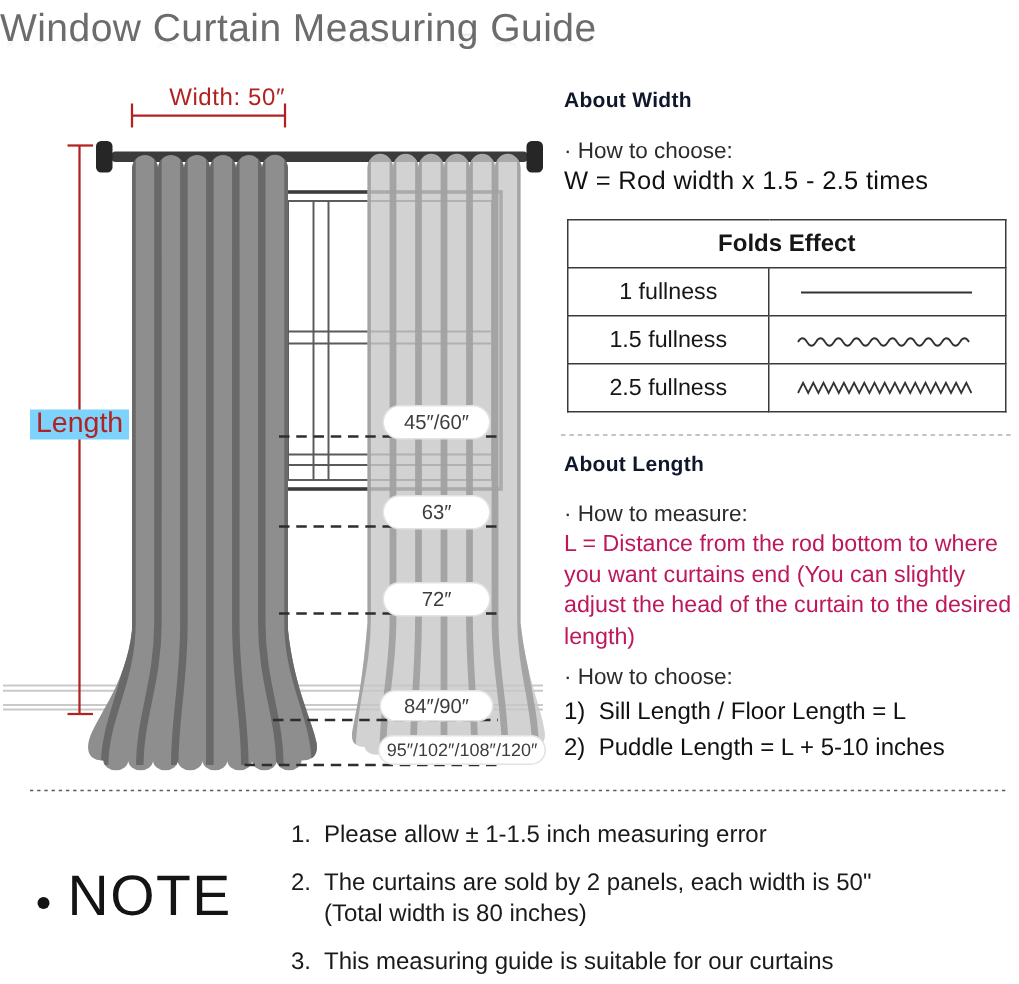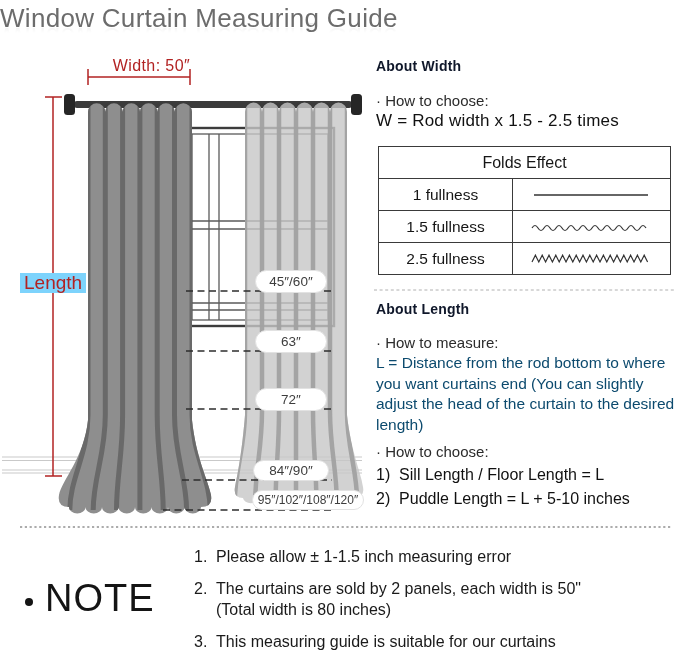--- a/index.html
+++ b/index.html
@@ -33,38 +33,38 @@
   }
   .pill-1{left:255px;top:270px;width:70px;height:21px;}
   .pill-2{left:255px;top:330px;width:70px;height:21px;}
   .pill-3{left:255px;top:388px;width:70px;height:21px;}
   .pill-4{left:253px;top:460px;width:74px;height:19px;}
   .pill-5{left:252px;top:490px;width:110px;height:18px;font-size:12px;}
   
   .rc-h{font-size:14px;font-weight:700;color:#0f172a;letter-spacing:.2px;z-index:2;}
   .rc-small{font-size:15px;color:#2b2b2b;z-index:2;}
   .rc-formula{font-size:17px;color:#111;z-index:2;letter-spacing:.2px;}
-  .rc-para{width:300px;font-size:15.5px;line-height:20.5px;color:#0c4a6e;z-index:2;}
+  .rc-para{width:300px;font-size:15.5px;line-height:20.5px;color:#be185d;z-index:2;}
   .rc-choice{font-size:16px;color:#111;z-index:2;white-space:pre;}
   #aw-h{left:376px;top:58px;}
   #aw-htc{left:376px;top:92px;}
   #aw-formula{left:376px;top:111px;}
   #al-h{left:376px;top:301px;}
   #al-htm{left:376px;top:334px;}
   #al-para{left:376px;top:353px;}
   #al-htc{left:376px;top:443px;}
   #al-c1{left:376px;top:466px;}
   #al-c2{left:376px;top:490px;}
   
   .folds-table{
     left:378px;top:146px;width:293px;z-index:2;
     border-collapse:collapse;text-align:center;font-size:15.5px;color:#161616;
   }
   .folds-table th,.folds-table td{border:1.4px solid #3a3a3a;padding:0;}
-  .folds-table th{height:31px;font-weight:400;font-size:16px;}
+  .folds-table th{height:31px;font-weight:700;font-size:16px;}
   .folds-table td{height:31px;}
   .folds-table td.lbl{width:133px;}
   .effect-cell svg{display:block;margin:0 auto;}
   
   .note-dot{left:25px;top:598px;width:8px;height:8px;border-radius:50%;background:#141414;z-index:2;}
   .note-head{left:45px;top:577px;font-size:38px;color:#141414;letter-spacing:1px;z-index:2;}
   .note-list{left:194px;top:546px;width:482px;font-size:16px;line-height:21px;color:#1a1a1a;z-index:2;}
   .note-item{display:flex;margin-bottom:11px;}
   .note-item .num{width:22px;flex:none;}
 </style>

